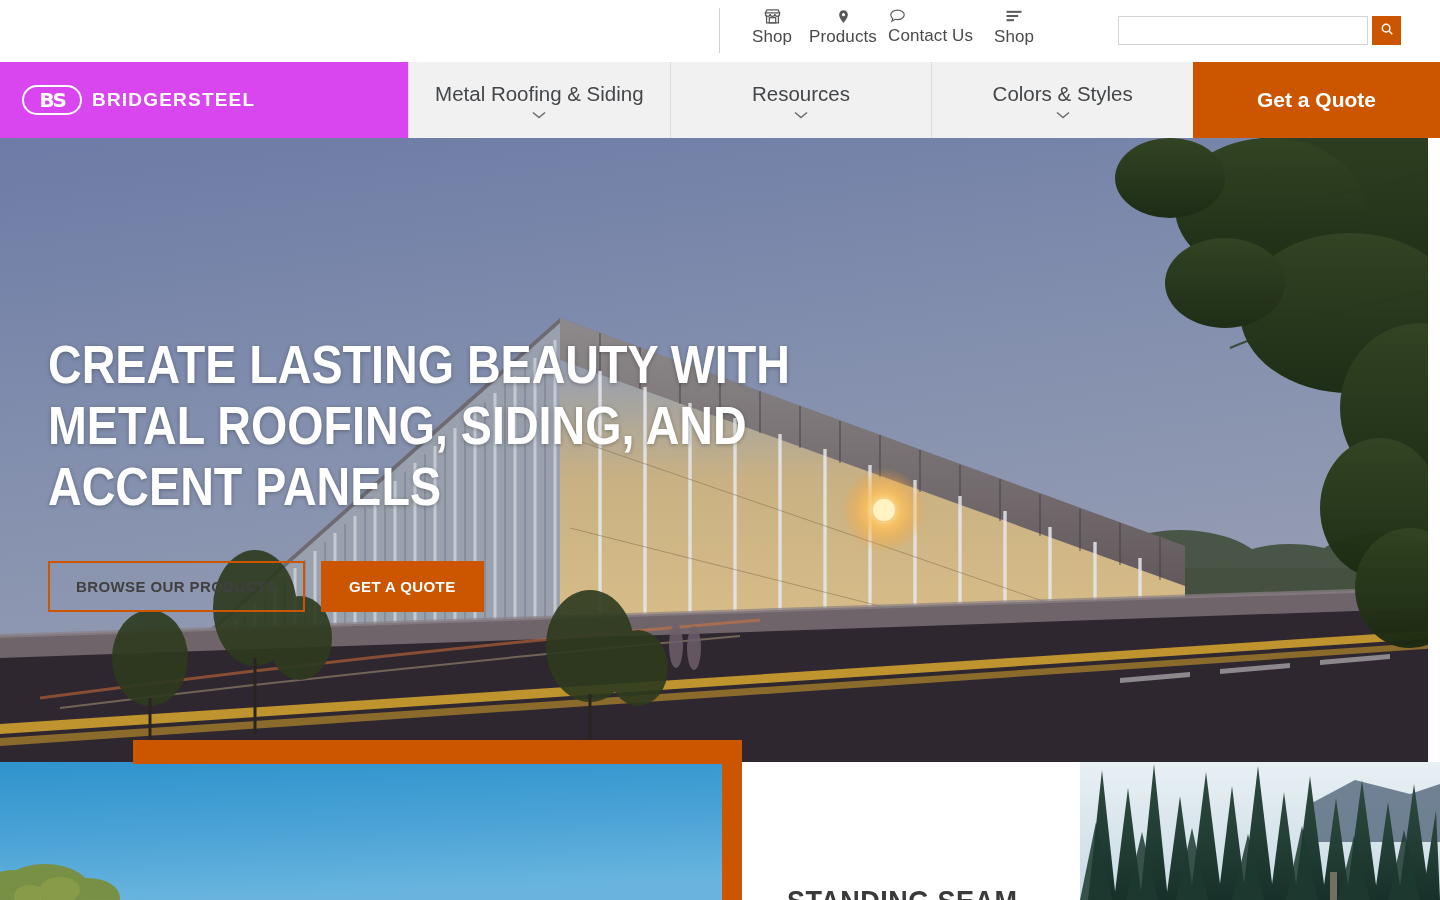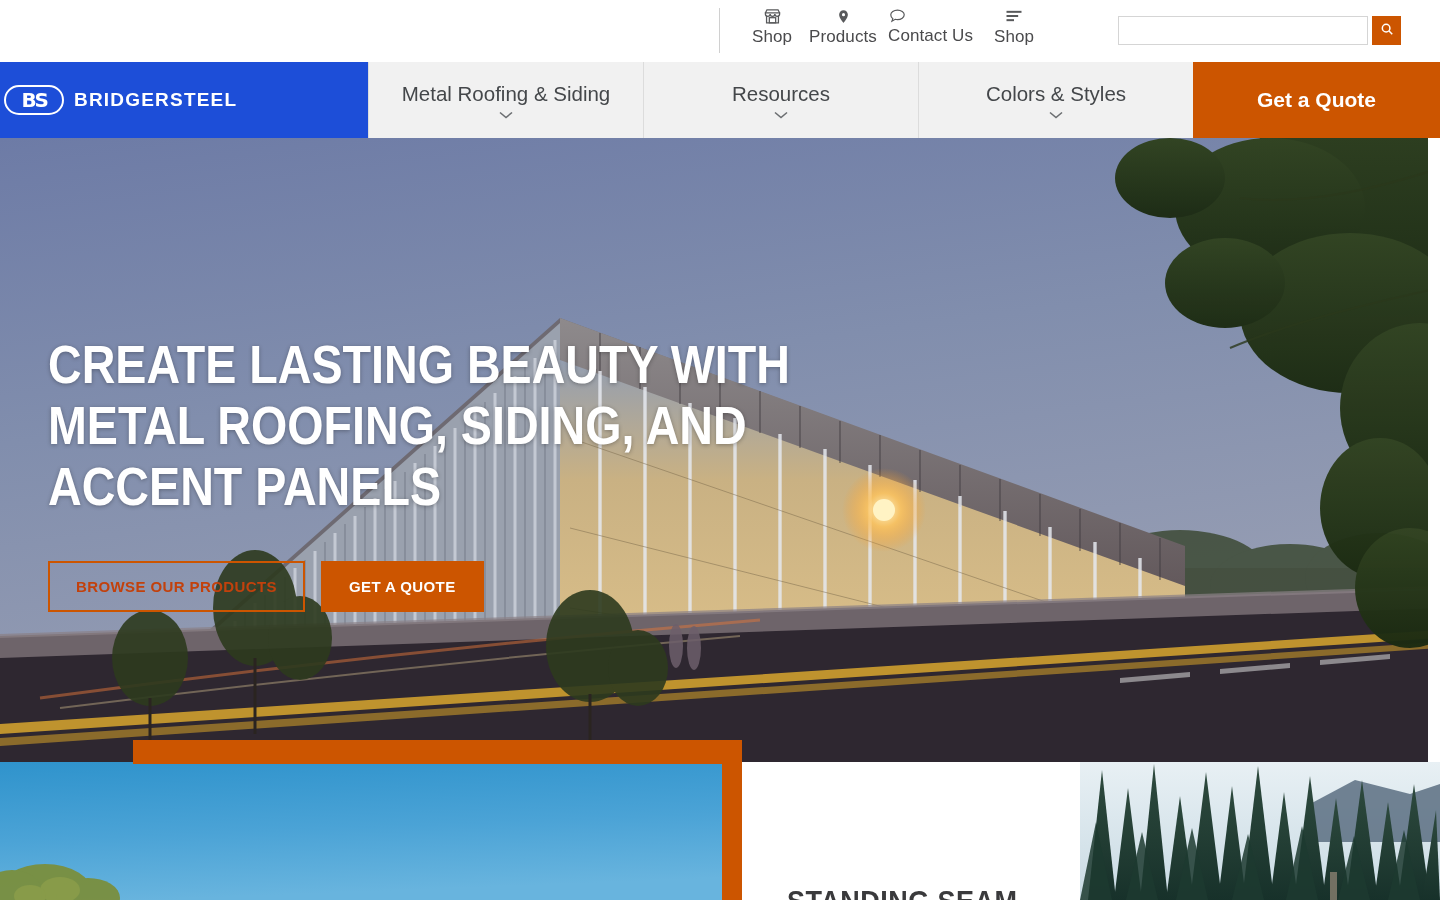--- a/index.html
+++ b/index.html
@@ -52,22 +52,22 @@
     width:29px; height:29px; background:#cc5500; border:none; cursor:pointer;
     display:flex; align-items:center; justify-content:center; margin-left:4px;
   }
 
   
   .mainnav{
     position:absolute; left:0; top:62px; width:1440px; height:76px;
     display:flex;
   }
   .logo-block{
-    width:368px; height:76px; background:#1d4ed8;
-    display:flex; align-items:center; padding-left:4px;
+    width:408px; height:76px; background:#d946ef;
+    display:flex; align-items:center; padding-left:22px;
     cursor:pointer;
   }
   .logo-mark{
     width:60px; height:30px; border:2px solid #ffffff; border-radius:15px;
     display:flex; align-items:center; justify-content:center;
     margin-right:10px; flex:none;
   }
   .logo-mark .gs{
     color:#ffffff; font-size:19px; font-weight:bold; letter-spacing:-2px;
     font-family:"DejaVu Sans", sans-serif; transform:scaleX(1.05);
@@ -105,21 +105,21 @@
   }
   .hero-title{
     color:#ffffff; font-size:53px; line-height:61px; font-weight:bold;
     font-family:"Liberation Sans Narrow","Liberation Sans", sans-serif;
     transform:scaleX(0.88); transform-origin:left center;
     letter-spacing:0px; text-transform:uppercase; max-width:950px;
     text-shadow:0 1px 5px rgba(0,0,0,.3);
   }
   .hero-btns{ display:flex; gap:16px; margin-top:44px; }
   .btn-outline{
-    border:2px solid #cc5500; background:transparent; color:#c2410c;
+    border:2px solid #cc5500; background:transparent; color:#404040;
     font-size:15px; font-weight:bold; letter-spacing:.4px;
     padding:15px 26px; cursor:pointer; text-transform:uppercase;
     font-family:"Liberation Sans", sans-serif;
   }
   .btn-solid{
     border:none; background:#cc5500; color:#fff;
     font-size:15px; font-weight:bold; letter-spacing:.4px;
     padding:17px 28px; cursor:pointer; text-transform:uppercase;
     font-family:"Liberation Sans", sans-serif;
   }

